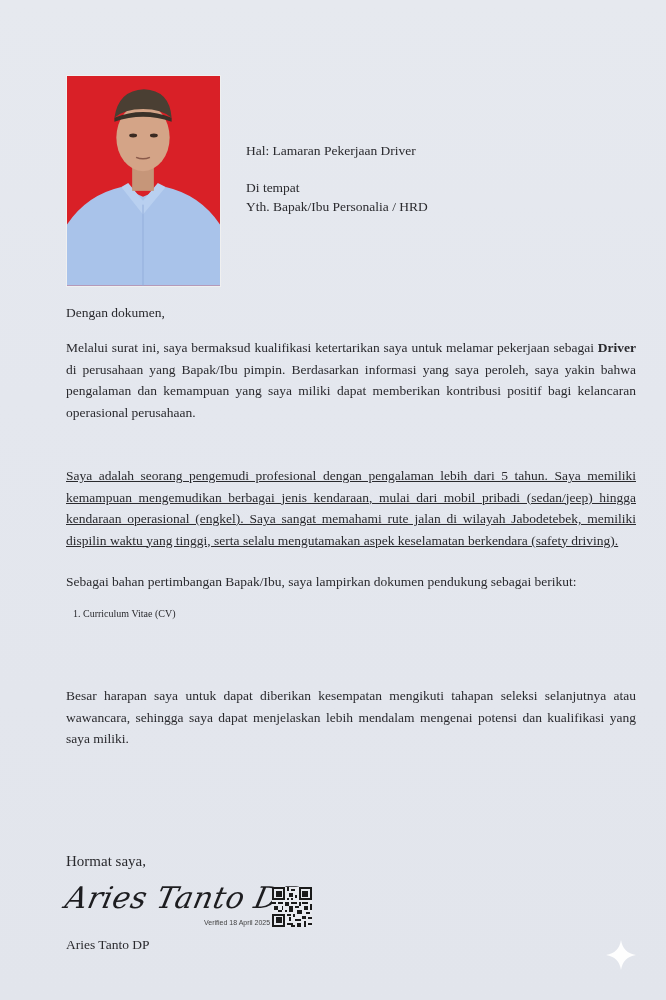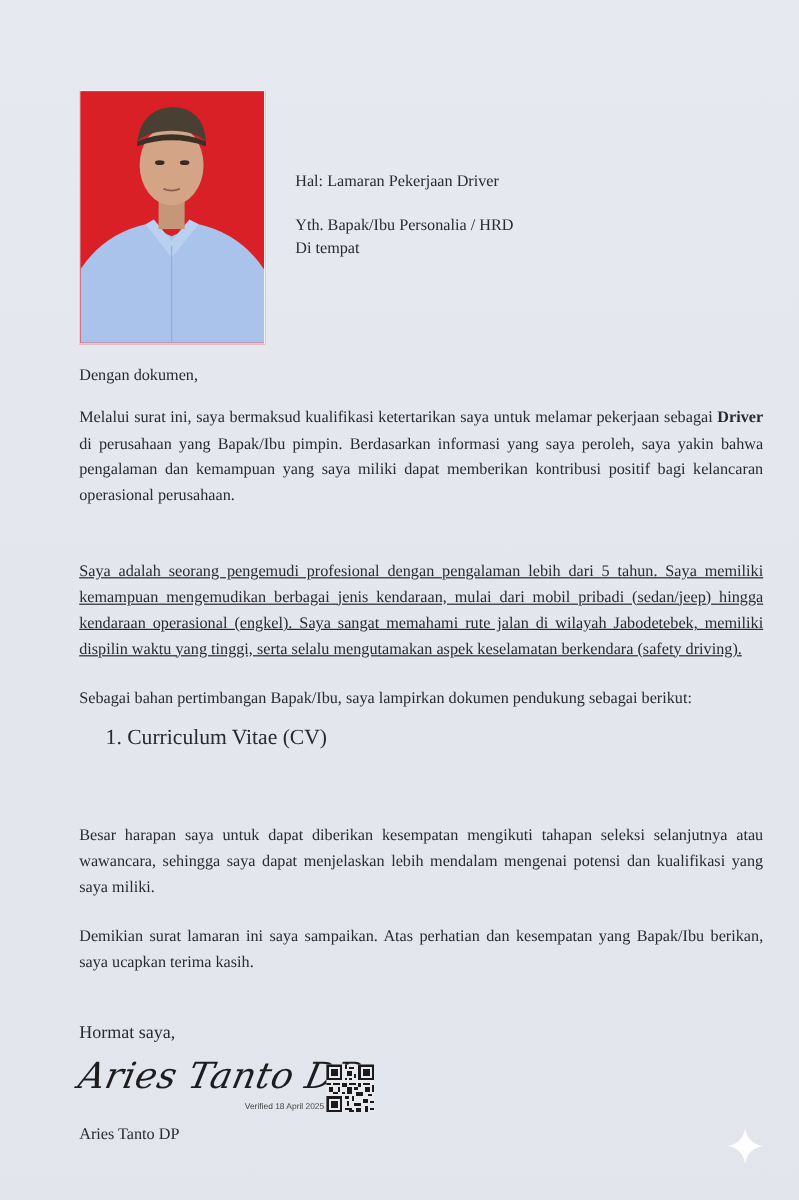--- a/index.html
+++ b/index.html
@@ -19,21 +19,21 @@
     .header-block { position: absolute; left: 246px; top: 141px; font-size: 13.5px; line-height: 19px; }
     .header-block .gap { height: 18px; }
     .body-text {
       position: absolute; left: 66px; width: 570px; font-size: 13.5px; line-height: 21.5px;
       text-align: justify;
     }
     .salutation { top: 302px; }
     .p1 { top: 337px; }
     .p2 { top: 465px; text-decoration: underline; }
     .p3 { top: 571px; }
-    .list { position: absolute; left: 88px; top: 602px; font-size: 18px; line-height: 24px; list-style: none; }
+    .list { position: absolute; left: 73px; top: 602px; font-size: 10px; line-height: 24px; list-style: none; }
     .p4 { top: 685px; }
     .p5 { top: 769px; }
     .closing { position: absolute; left: 66px; top: 853px; font-size: 15px; }
     .signature-wrap { position: absolute; left: 66px; top: 880px; width: 260px; height: 50px; }
     .signature {
       position: absolute; left: 0; top: 0; font-family: "DejaVu Serif", serif; font-style: italic;
       font-size: 30px; letter-spacing: 0.5px; color: #1d1d20; transform: skewX(-12deg); white-space: nowrap;
     }
     .verified { position: absolute; left: 138px; top: 39px; font-family: "Liberation Sans", sans-serif; font-size: 7px; color: #444; }
     .qr { position: absolute; left: 272px; top: 887px; width: 40px; height: 40px; }
@@ -58,39 +58,38 @@
       <path d="M48 42 Q77 30 106 42 L106 46 Q77 36 48 46 Z" fill="#3a3128"></path>
       <ellipse cx="67" cy="60" rx="4" ry="2" fill="#3a2a22"></ellipse>
       <ellipse cx="88" cy="60" rx="4" ry="2" fill="#3a2a22"></ellipse>
       <path d="M70 82 Q77 85 84 82" stroke="#8a5a4a" stroke-width="1.5" fill="none"></path>
     </svg>
   </div>
 
   <div class="header-block">
     <div>Hal: Lamaran Pekerjaan Driver</div>
     <div class="gap"></div>
+    <div>Di tempat</div>
     <div>Yth. Bapak/Ibu Personalia / HRD</div>
-    <div>Di tempat</div>
   </div>
 
   <p class="body-text salutation">Dengan dokumen,</p>
 
   <p class="body-text p1"><span>Melalui surat ini, saya bermaksud kualifikasi ketertarikan saya untuk melamar pekerjaan sebagai </span><b>Driver</b><span> di perusahaan yang Bapak/Ibu pimpin. Berdasarkan informasi yang saya peroleh, saya yakin bahwa pengalaman dan kemampuan yang saya miliki dapat memberikan kontribusi positif bagi kelancaran operasional perusahaan.</span></p>
 
   <p class="body-text p2">Saya adalah seorang pengemudi profesional dengan pengalaman lebih dari 5 tahun. Saya memiliki kemampuan mengemudikan berbagai jenis kendaraan, mulai dari mobil pribadi (sedan/jeep) hingga kendaraan operasional (engkel). Saya sangat memahami rute jalan di wilayah Jabodetebek, memiliki dispilin waktu yang tinggi, serta selalu mengutamakan aspek keselamatan berkendara (safety driving).</p>
 
   <p class="body-text p3">Sebagai bahan pertimbangan Bapak/Ibu, saya lampirkan dokumen pendukung sebagai berikut:</p>
 
   <ul class="list">
     <li>1. Curriculum Vitae (CV)</li>
   </ul>
 
   <p class="body-text p4">Besar harapan saya untuk dapat diberikan kesempatan mengikuti tahapan seleksi selanjutnya atau wawancara, sehingga saya dapat menjelaskan lebih mendalam mengenai potensi dan kualifikasi yang saya miliki.</p>
 
-  <p class="body-text p5">Demikian surat lamaran ini saya sampaikan. Atas perhatian dan kesempatan yang Bapak/Ibu berikan, saya ucapkan terima kasih.</p>
 
   <div class="closing">Hormat saya,</div>
 
   <div class="signature-wrap">
     <div class="signature">Aries Tanto DP</div>
     <div class="verified">Verified 18 April 2025</div>
   </div>
 
   <svg class="qr" viewBox="0 0 21 21" shape-rendering="crispEdges">
     <rect width="21" height="21" fill="#e8eaef"></rect>

